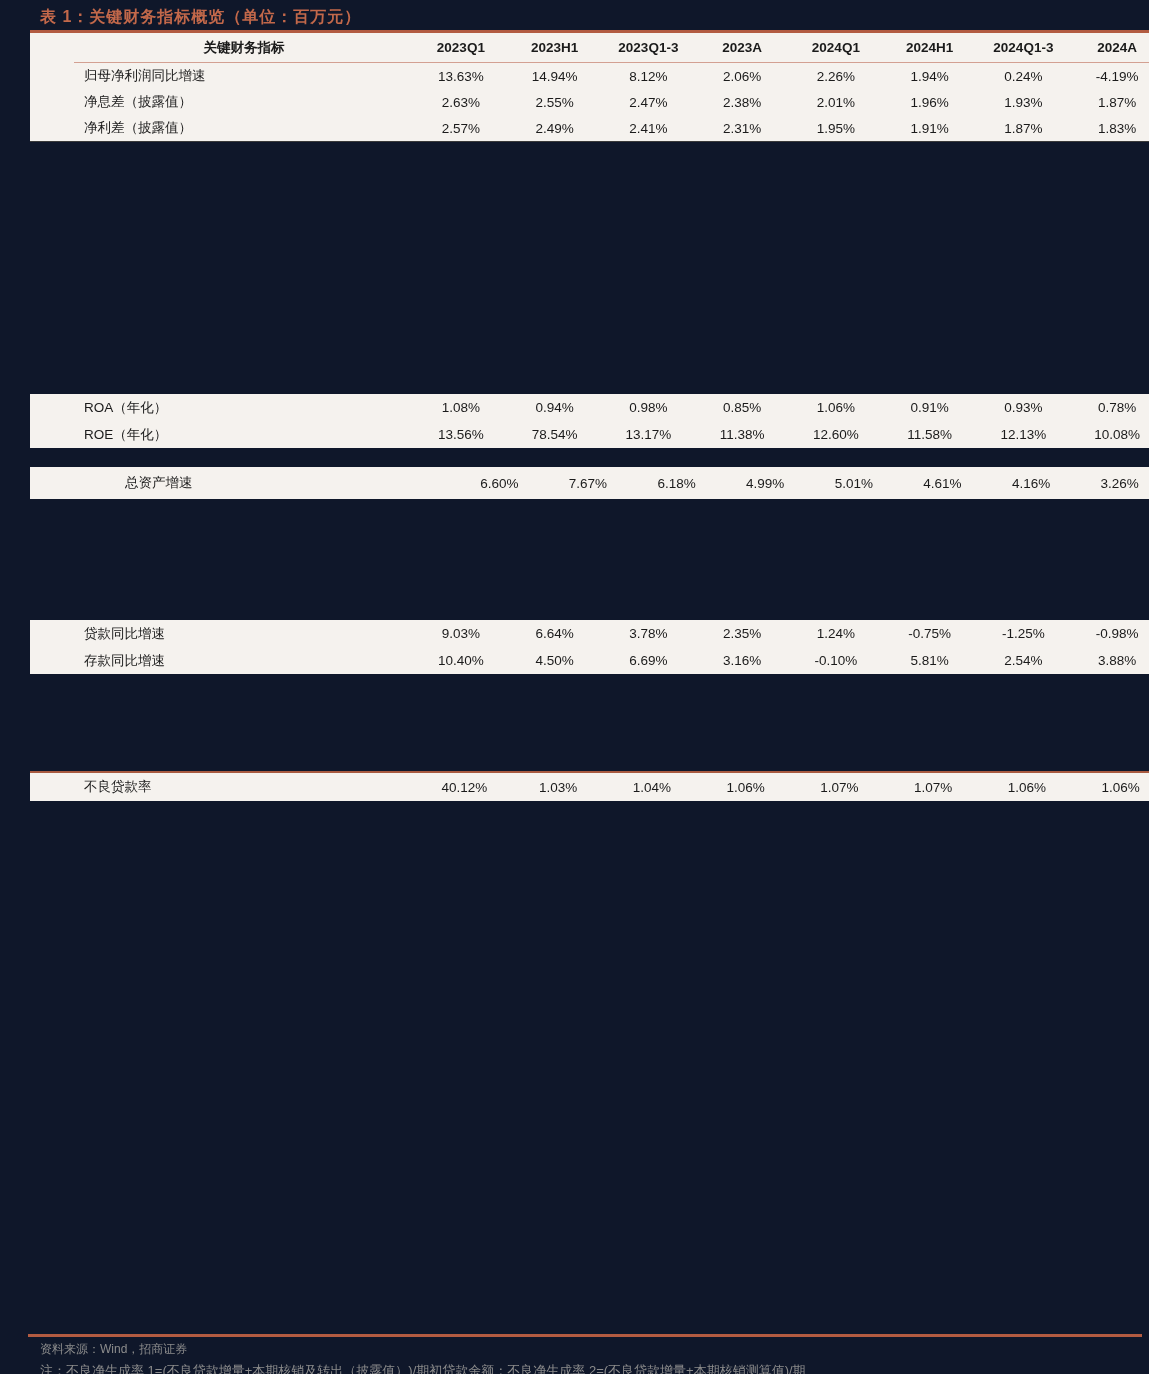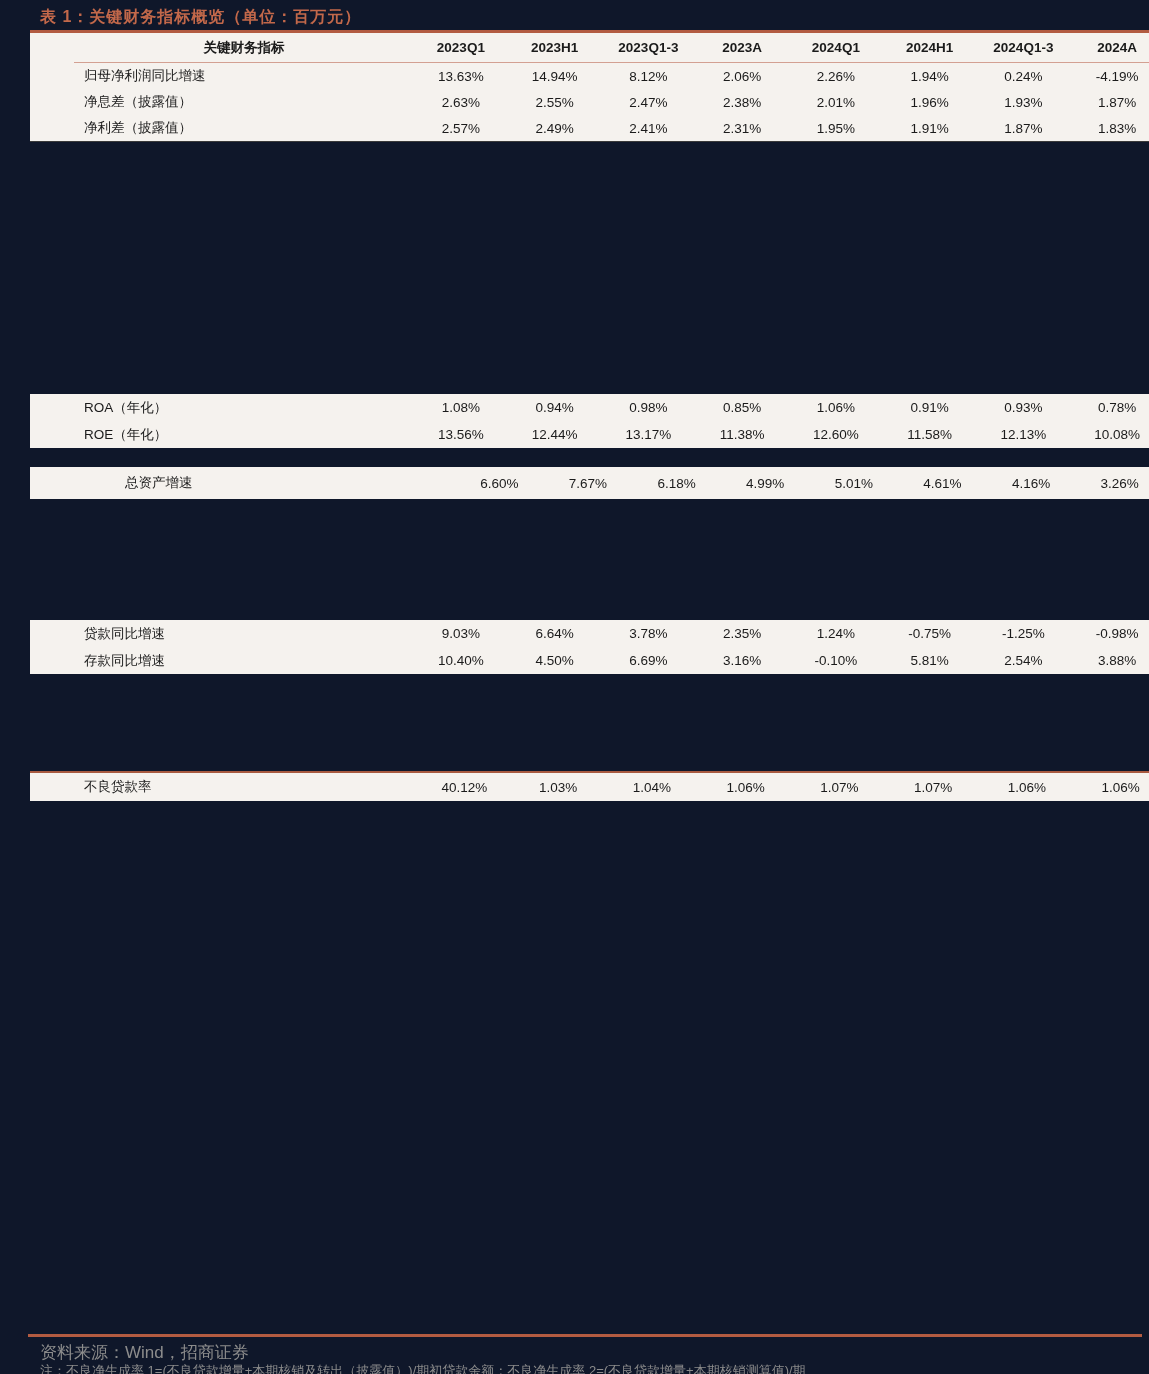--- a/index.html
+++ b/index.html
@@ -53,21 +53,21 @@
   .cell{white-space:nowrap;overflow:hidden;}
   .label-cell{text-align:left;padding-left:10px;}
   .value-cell{text-align:center;}
   .bottom-rule{
     position:absolute;left:28px;top:1334px;
     width:1114px;height:3px;
     background:#B25B41;
   }
   .source-text{
     position:absolute;left:40px;top:1341px;
-    font-size:17px;color:#8C8C8C;
+    font-size:12px;color:#8C8C8C;
     white-space:nowrap;
   }
   .note-text{
     position:absolute;left:40px;top:1362px;
     font-size:13px;color:#8C8C8C;
     white-space:nowrap;
     width:1109px;overflow:hidden;
   }
 </style>
 </head>
@@ -134,21 +134,21 @@
         <div class="cell value-cell">0.98%</div>
         <div class="cell value-cell">0.85%</div>
         <div class="cell value-cell">1.06%</div>
         <div class="cell value-cell">0.91%</div>
         <div class="cell value-cell">0.93%</div>
         <div class="cell value-cell">0.78%</div>
       </div>
       <div class="row">
         <div class="cell label-cell">ROE（年化）</div>
         <div class="cell value-cell">13.56%</div>
-        <div class="cell value-cell">12.44%</div>
+        <div class="cell value-cell">78.54%</div>
         <div class="cell value-cell">13.17%</div>
         <div class="cell value-cell">11.38%</div>
         <div class="cell value-cell">12.60%</div>
         <div class="cell value-cell">11.58%</div>
         <div class="cell value-cell">12.13%</div>
         <div class="cell value-cell">10.08%</div>
       </div>
     </div>
 
   <div class="tbl sec3" id="sec3-rows">

